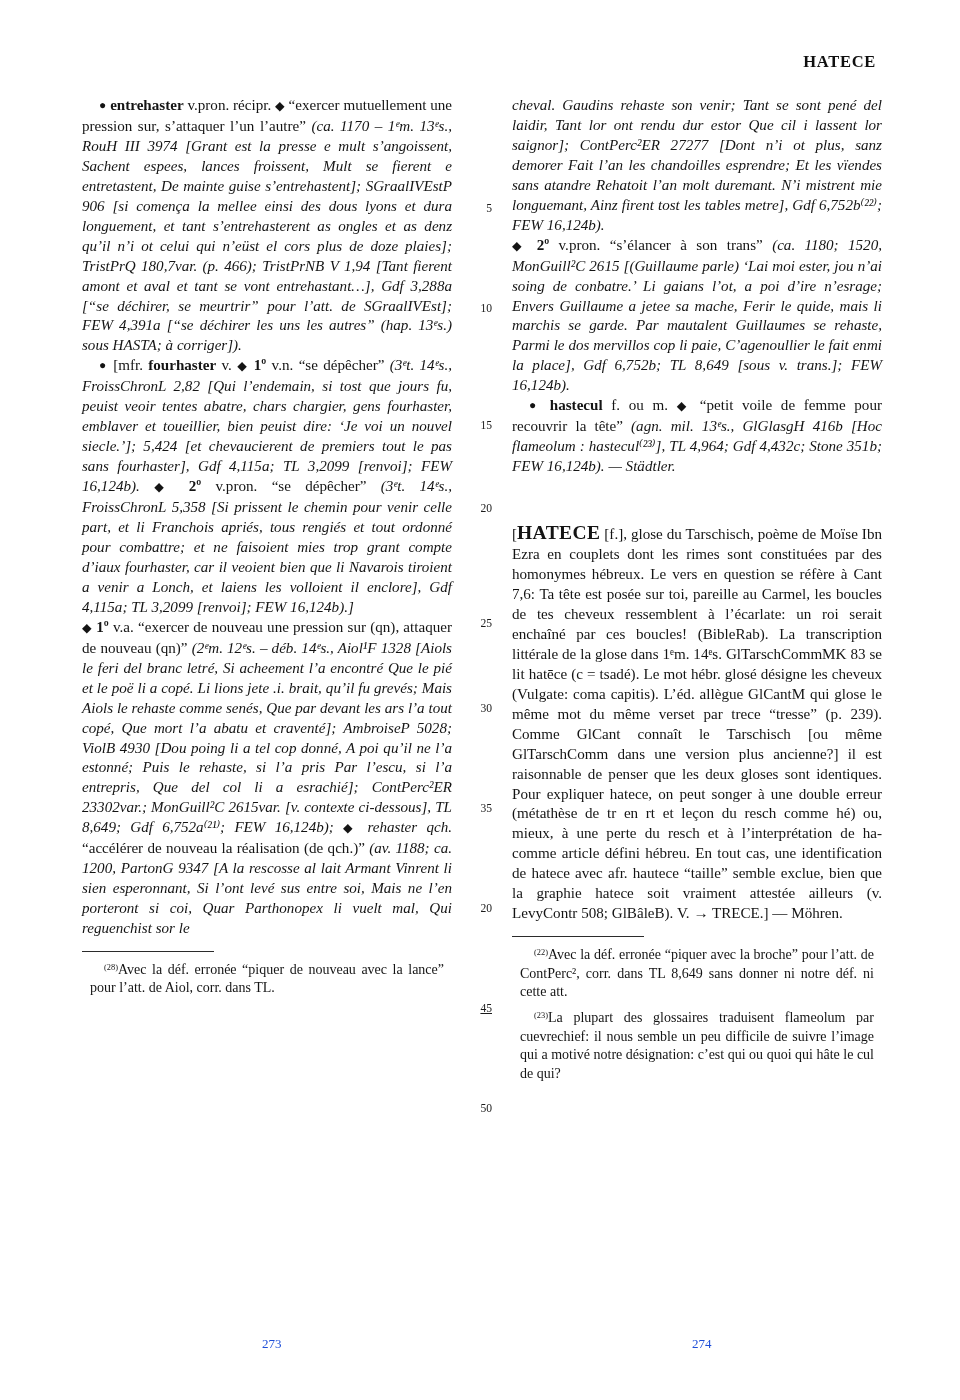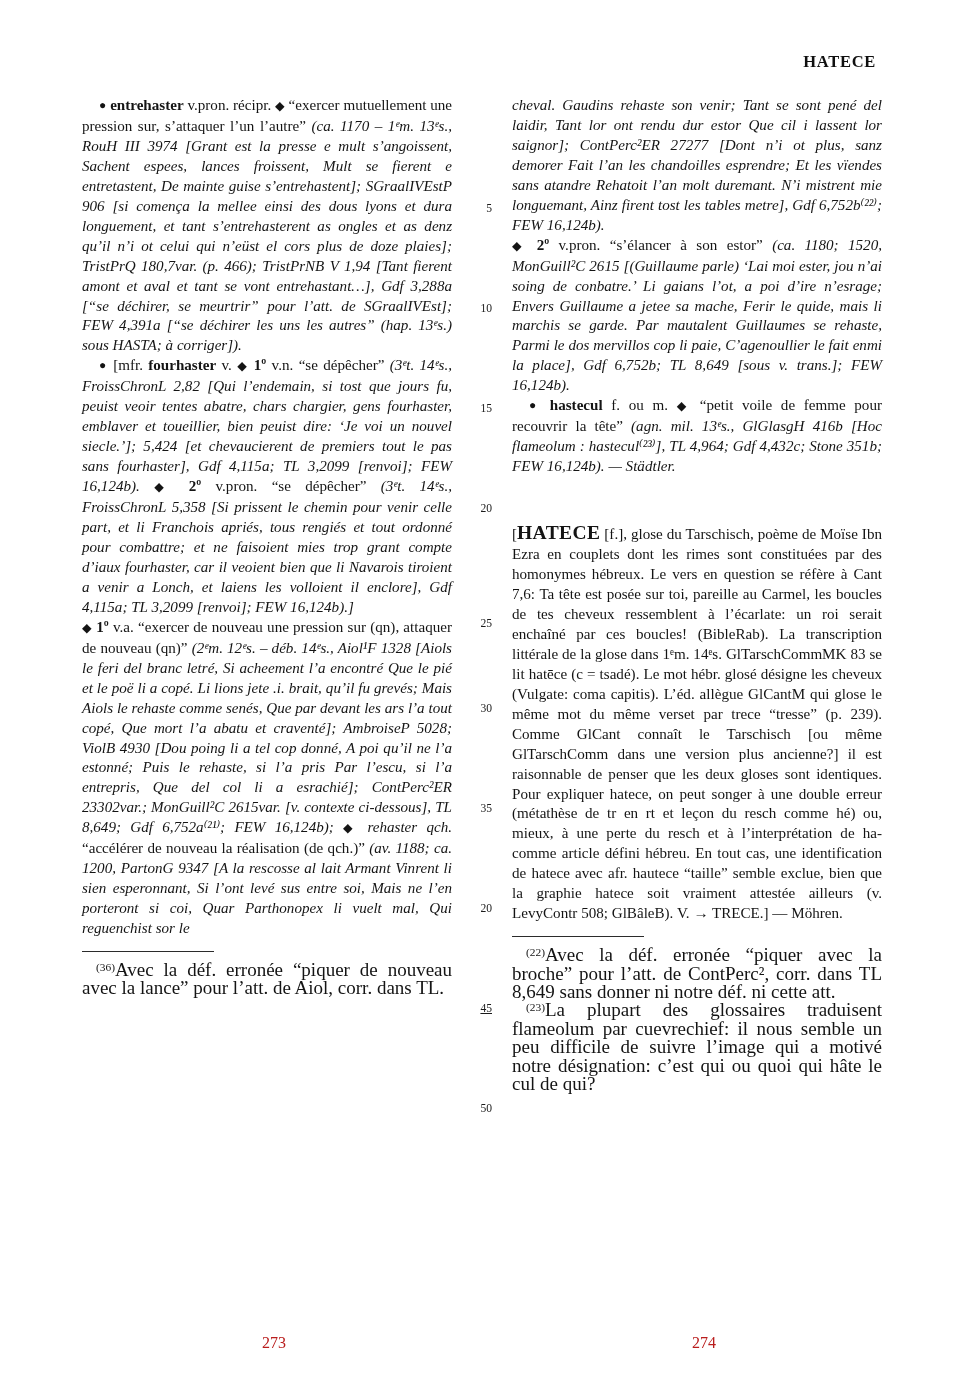--- a/index.html
+++ b/index.html
@@ -82,24 +82,24 @@
     margin-top: 12px;
     position: relative;
   }
   .fn-rule {
     width: 132px;
     height: 1px;
     background: #2b2b2b;
     margin: 0 0 9px 0;
   }
   .footnotes .fn {
-    font-size: 19px;
+    font-size: 14px;
     line-height: 18.4px;
     text-align: justify;
-    margin: 0;
+    margin: 8px;
     text-indent: 14px;
   }
 
   
   .linenums {
     position: absolute;
     top: 96px;
     left: 466px;
     width: 26px;
     height: 1215px;
@@ -111,38 +111,38 @@
     font-size: 11.6px;
     line-height: 11.6px;
     color: #1b1b1b;
     font-family: "Liberation Serif", "DejaVu Serif", serif;
   }
 
   
   .folio {
     position: absolute;
     bottom: 48px;
-    font-size: 16px;
-    color: #b91c1c;
+    font-size: 13px;
+    color: #1d4ed8;
     font-family: Liberation Serif, serif;
   }
   .folio-left  { left: 262px; }
   .folio-right { left: 692px; }
 </style>
 </head>
 <body>
 
 <div class="page">
 
   <div class="running-head">HATECE</div>
 
   <div class="linenums">
     <span class="linenum" style="top:107px;">5</span>
     <span class="linenum" style="top:207px;">10</span>
-    <span class="linenum" style="top:307px;">15</span>
+    <span class="linenum" style="top:324px;">15</span>
     <span class="linenum" style="top:407px;">20</span>
     <span class="linenum" style="top:522px;">25</span>
     <span class="linenum" style="top:607px;">30</span>
     <span class="linenum" style="top:707px;">35</span>
     <span class="linenum" style="top:807px;">20</span>
     <span class="linenum" style="top:907px;text-decoration:underline;">45</span>
     <span class="linenum" style="top:1007px;">50</span>
   </div>
 
   <div class="columns">
@@ -184,37 +184,37 @@
         <i>(2ᵉm. 12ᵉs. – déb. 14ᵉs., Aiol¹F 1328 [Aiols le feri del branc letré, Si acheement l’a encontré Que le pié et le poë li a copé. Li lions jete .i. brait, qu’il fu grevés; Mais Aiols le rehaste comme senés, Que par devant les ars l’a tout copé, Que mort l’a abatu et craventé]; AmbroiseP 5028; ViolB 4930 [Dou poing li a tel cop donné, A poi qu’il ne l’a estonné; Puis le rehaste, si l’a pris Par l’escu, si l’a entrepris, Que del col li a esrachié]; ContPerc²ER 23302var.; MonGuill²C 2615var. [v. contexte ci-dessous], TL 8,649; Gdf 6,752a⁽²¹⁾; FEW 16,124b);</i>
         <span class="bullet-diamond">◆</span>
         <i>rehaster qch.</i>
         <span>“accélérer de nouveau la réalisation (de qch.)”</span>
         <i>(av. 1188; ca. 1200, PartonG 9347 [A la rescosse al lait Armant Vinrent li sien esperonnant, Si l’ont levé sus entre soi, Mais ne l’en porteront si coi, Quar Parthonopex li vuelt mal, Qui reguenchist sor le</i>
       </div>
 
       <div class="footnotes">
         <div class="fn-rule"></div>
         <p class="fn">
-          <span class="supnum">(36)</span><span>Avec la déf. erronée “piquer de nouveau avec la lance” pour l’att. de Aiol, corr. dans TL.</span>
+          <span class="supnum">(28)</span><span>Avec la déf. erronée “piquer de nouveau avec la lance” pour l’att. de Aiol, corr. dans TL.</span>
         </p>
       </div>
 
     </div>
 
     <div class="col col-right">
 
       <div class="blk">
         <i>cheval. Gaudins rehaste son venir; Tant se sont pené del laidir, Tant lor ont rendu dur estor Que cil i lassent lor saignor]; ContPerc²ER 27277 [Dont n’i ot plus, sanz demorer Fait l’an les chandoilles esprendre; Et les vïendes sans atandre Rehatoit l’an molt duremant. N’i mistrent mie longuemant, Ainz firent tost les tables metre], Gdf 6,752b⁽²²⁾; FEW 16,124b).</i>
       </div>
 
       <div class="blk">
         <span class="bullet-diamond">◆</span>
         <b>2º</b>
         <span>v.pron.</span>
-        <span>“s’élancer à son estor”</span>
+        <span>“s’élancer à son trans”</span>
         <i>(ca. 1180; 1520, MonGuill²C 2615 [(Guillaume parle) ‘Lai moi ester, jou n’ai soing de conbatre.’ Li gaians l’ot, a poi d’ire n’esrage; Envers Guillaume a jetee sa mache, Ferir le quide, mais li marchis se garde. Par mautalent Guillaumes se rehaste, Parmi le dos mervillos cop li paie, C’agenoullier le fait enmi la place], Gdf 6,752b; TL 8,649 [sous v. trans.]; FEW 16,124b).</i>
       </div>
 
       <div class="blk indent">
         <span class="bullet-round">●</span>
         <b>hastecul</b>
         <span>f. ou m.</span>
         <span class="bullet-diamond">◆</span>
         <span>“petit voile de femme pour recouvrir la tête”</span>
         <i>(agn. mil. 13ᵉs., GlGlasgH 416b [Hoc flameolum : hastecul⁽²³⁾], TL 4,964; Gdf 4,432c; Stone 351b; FEW 16,124b). — Städtler.</i>

